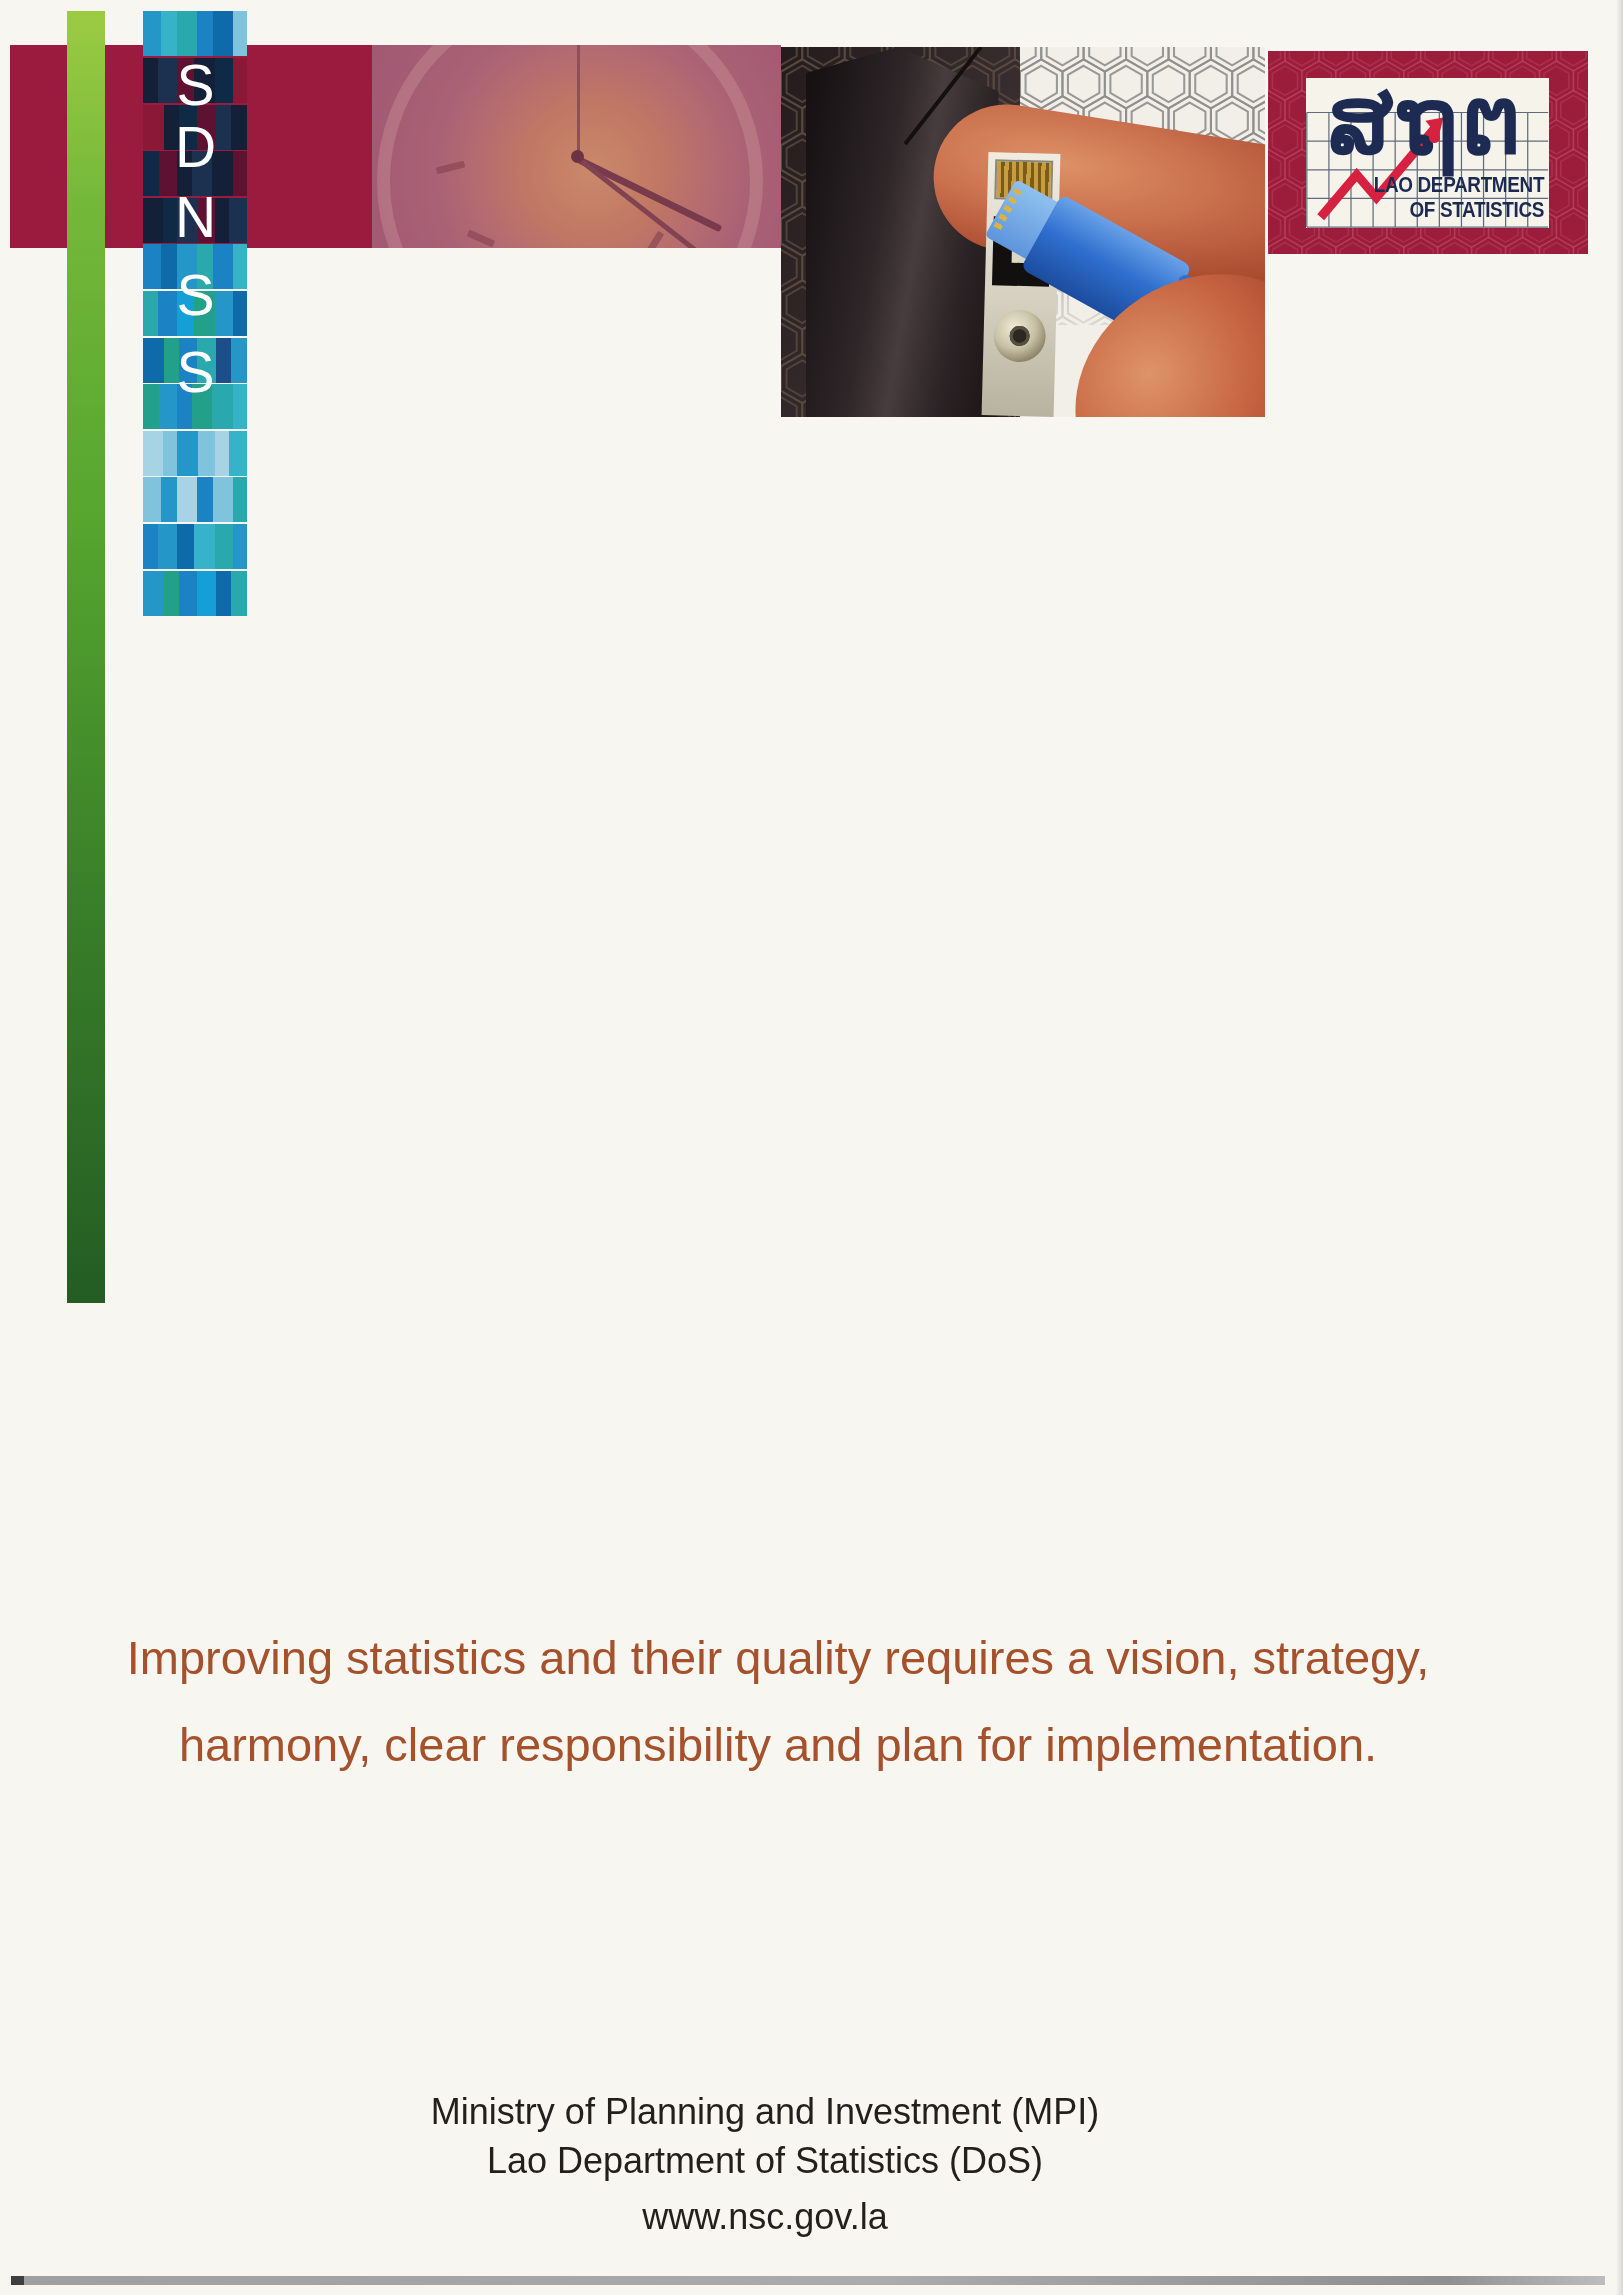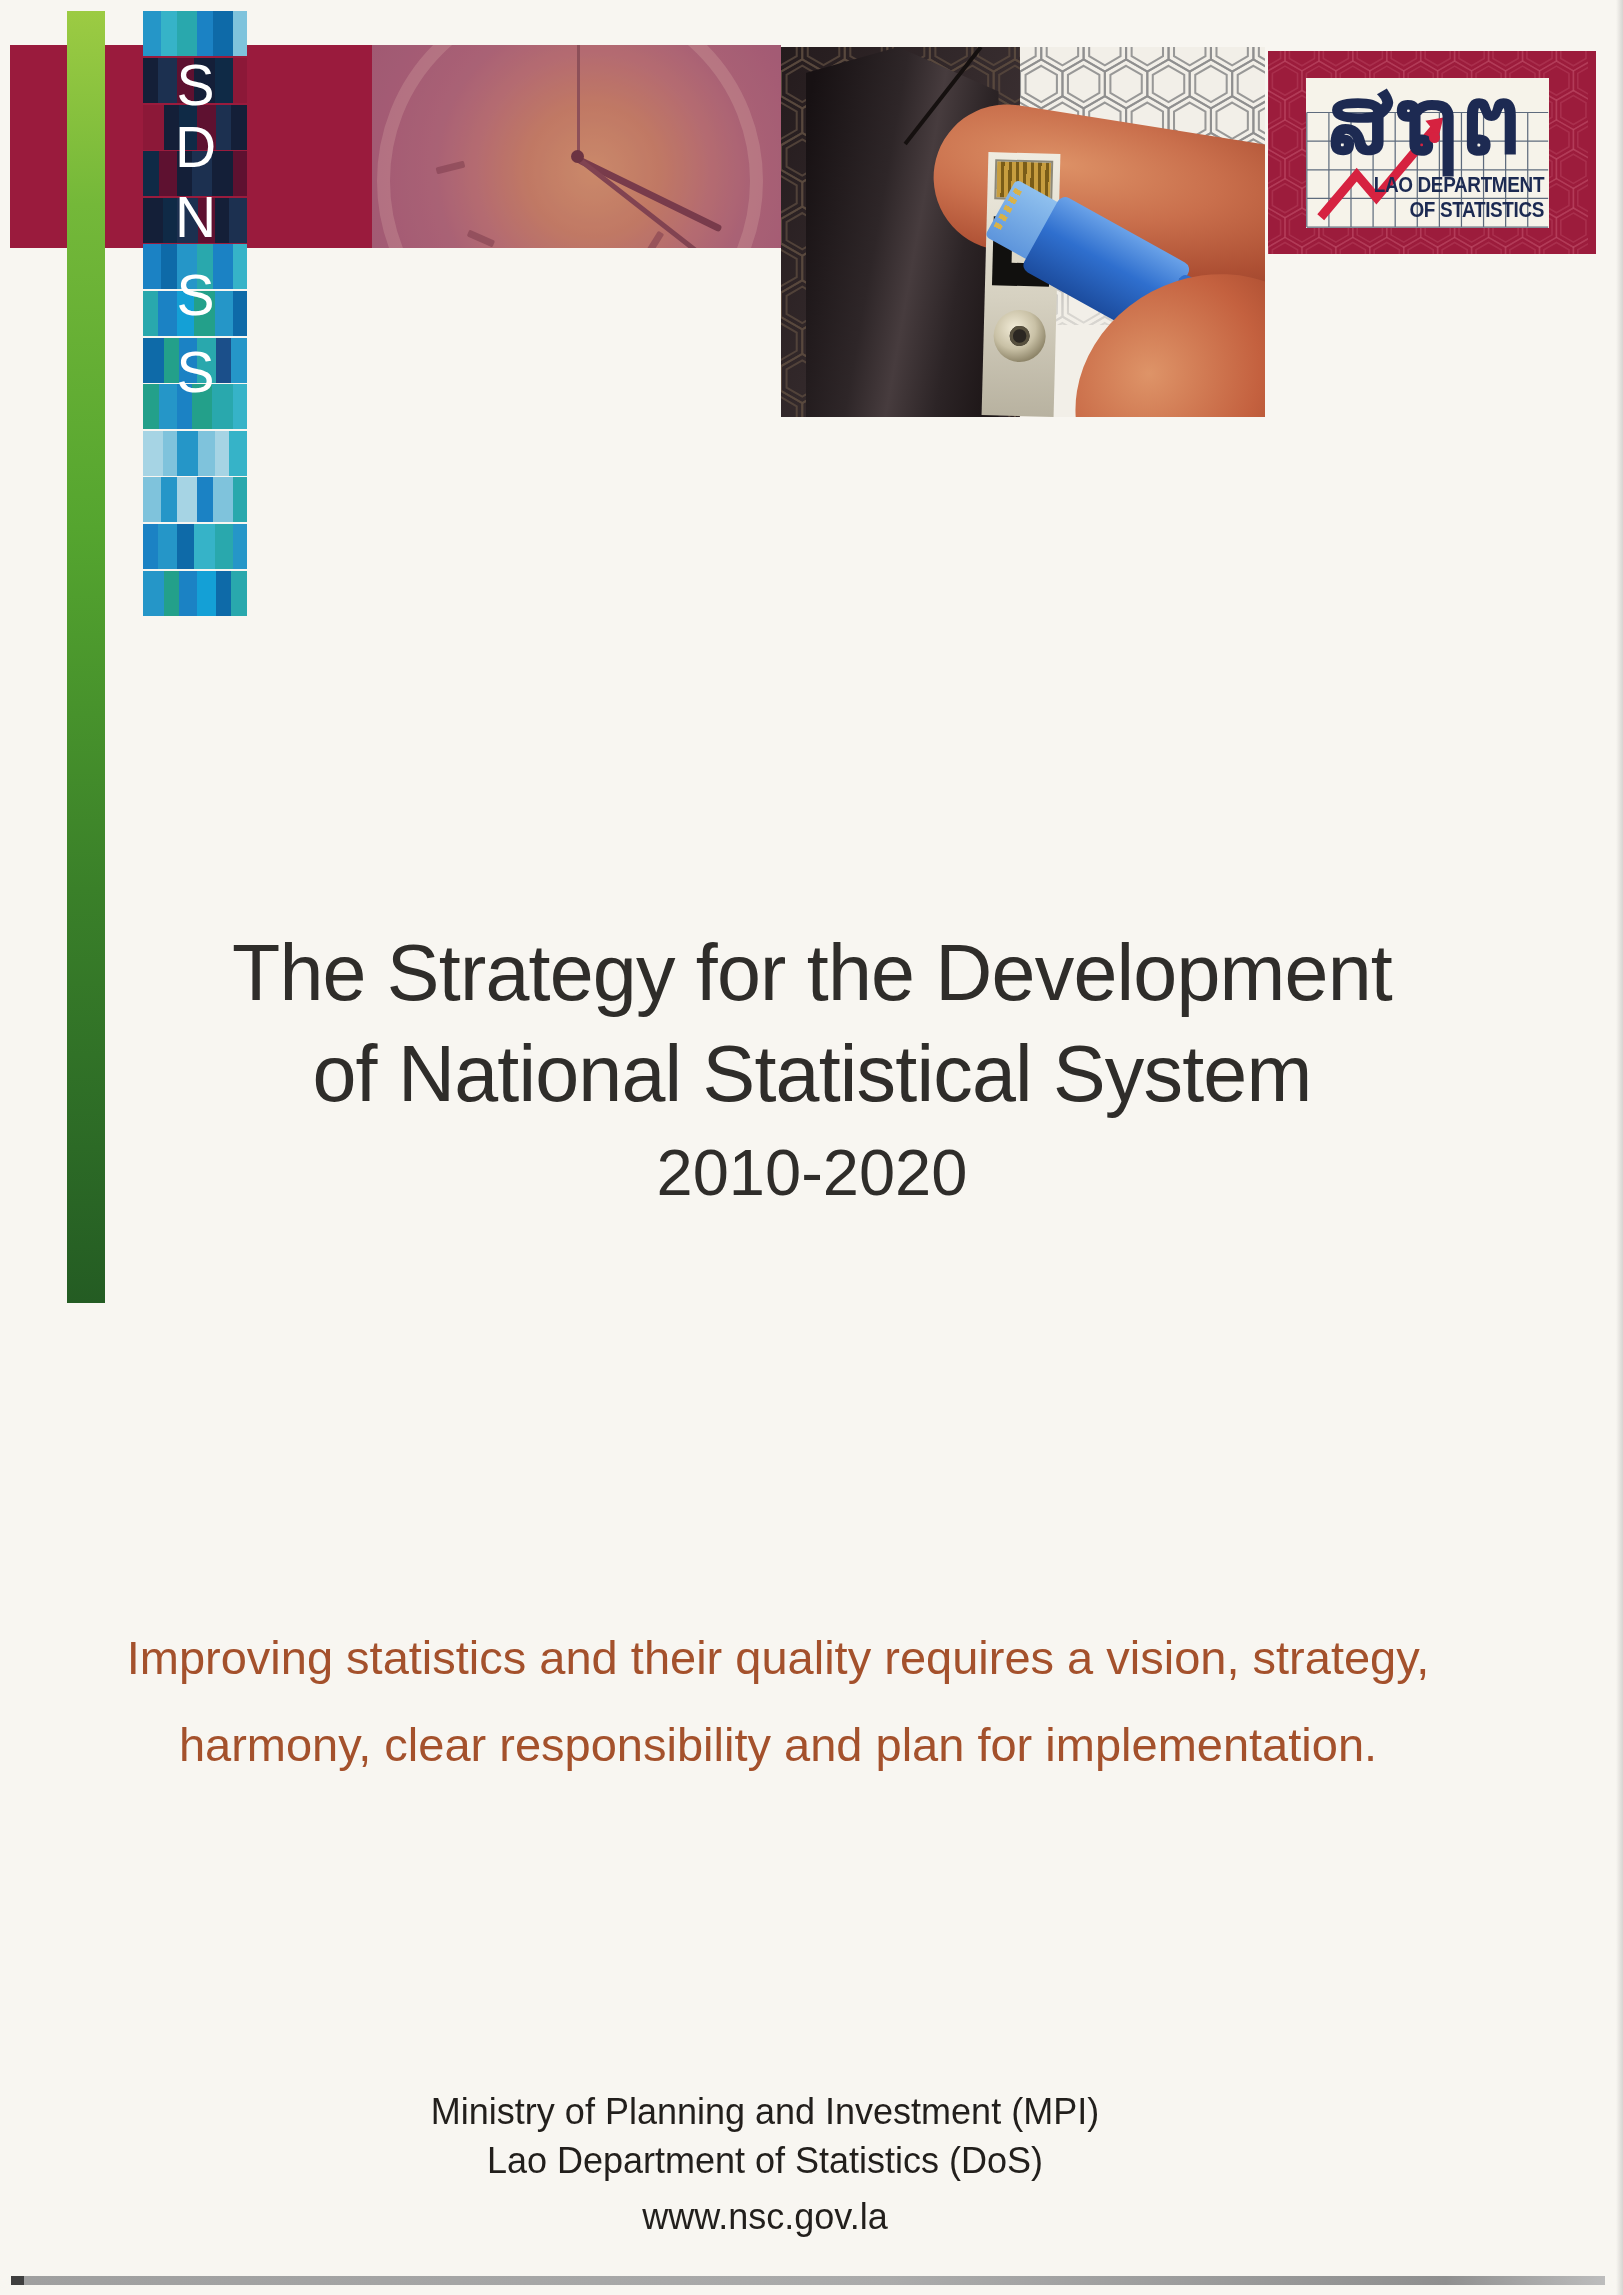--- a/index.html
+++ b/index.html
@@ -62,21 +62,21 @@
   .cable-tip::after{content:"";position:absolute;left:3.3px;top:8.2px;width:8.2px;height:47px;
     background:repeating-linear-gradient(180deg,#d8b24a 0 4.9px,rgba(0,0,0,0) 4.9px 9.8px);}
   .cable-body{position:absolute;left:47px;top:0;width:149px;height:85px;border-radius:8.2px;
     background:linear-gradient(180deg,#6aa2e8,#2f6fce 45%,#1c4c9e);}
   .cable-boot{position:absolute;left:191px;top:9.8px;width:92px;height:67px;border-radius:6.5px;
     background:repeating-linear-gradient(90deg,#2f6fce 0 11.4px,#1c4c9e 11.4px 18px);}
   .thumb{left:291px;top:231px;width:270px;height:237px;border-radius:50%;transform:rotate(-28deg);
     background:radial-gradient(ellipse at 35% 30%,#de9468 0%,#c4613f 45%,#9c4128 80%,#8a3820 100%);}
 
   
-  .logo{left:1268px;top:51px;width:320px;height:203px;background:#9c1c3c;overflow:hidden;padding-left:8px;}
+  .logo{left:1268px;top:51px;width:320px;height:203px;background:#9c1c3c;overflow:hidden;}
   .logo-panel{position:absolute;left:38px;top:27px;width:243px;height:150px;background:#f6f3ea;overflow:hidden;}
   .lao-text{position:absolute;left:0;top:-6.5px;width:100%;text-align:center;color:#1d2a52;
     font-size:92px;line-height:98px;font-weight:700;letter-spacing:4.9px;}
   .lao-dot{position:absolute;left:123px;top:54px;width:11.4px;height:11.4px;border-radius:50%;background:#d62240;}
   .logo-name{position:absolute;right:4.9px;top:95px;text-align:right;color:#1c2a52;font-weight:700;
     font-size:22px;line-height:24.5px;letter-spacing:-0.4px;transform:scaleX(0.86);transform-origin:right center;}
 
   
   .title{left:0;top:922px;width:100%;text-align:center;color:#2f2d2a;}
   .title-l12{font-size:79px;line-height:101px;font-weight:400;letter-spacing:-0.8px;}
@@ -848,25 +848,20 @@
       </svg>
       <div class="lao-text">ສຖຕ</div>
       <div class="lao-dot"></div>
       <div class="logo-name">
         <div>LAO DEPARTMENT</div>
         <div>OF STATISTICS</div>
       </div>
     </div>
   </div>
 
-  <div class="abs title">
-    <div class="title-l12">The Strategy for the Development</div>
-    <div class="title-l12">of National Statistical System</div>
-    <div class="title-l3">2010-2020</div>
-  </div>
 
   <div class="abs tagline">
     <div class="tag-line">Improving statistics and their quality requires a vision, strategy,</div>
     <div class="tag-line tag-gap">harmony, clear responsibility and plan for implementation.</div>
   </div>
 
   <div class="abs footer">
     <div class="foot-l">Ministry of Planning and Investment (MPI)</div>
     <div class="foot-l">Lao Department of Statistics (DoS)</div>
     <div class="foot-l">www.nsc.gov.la</div>

